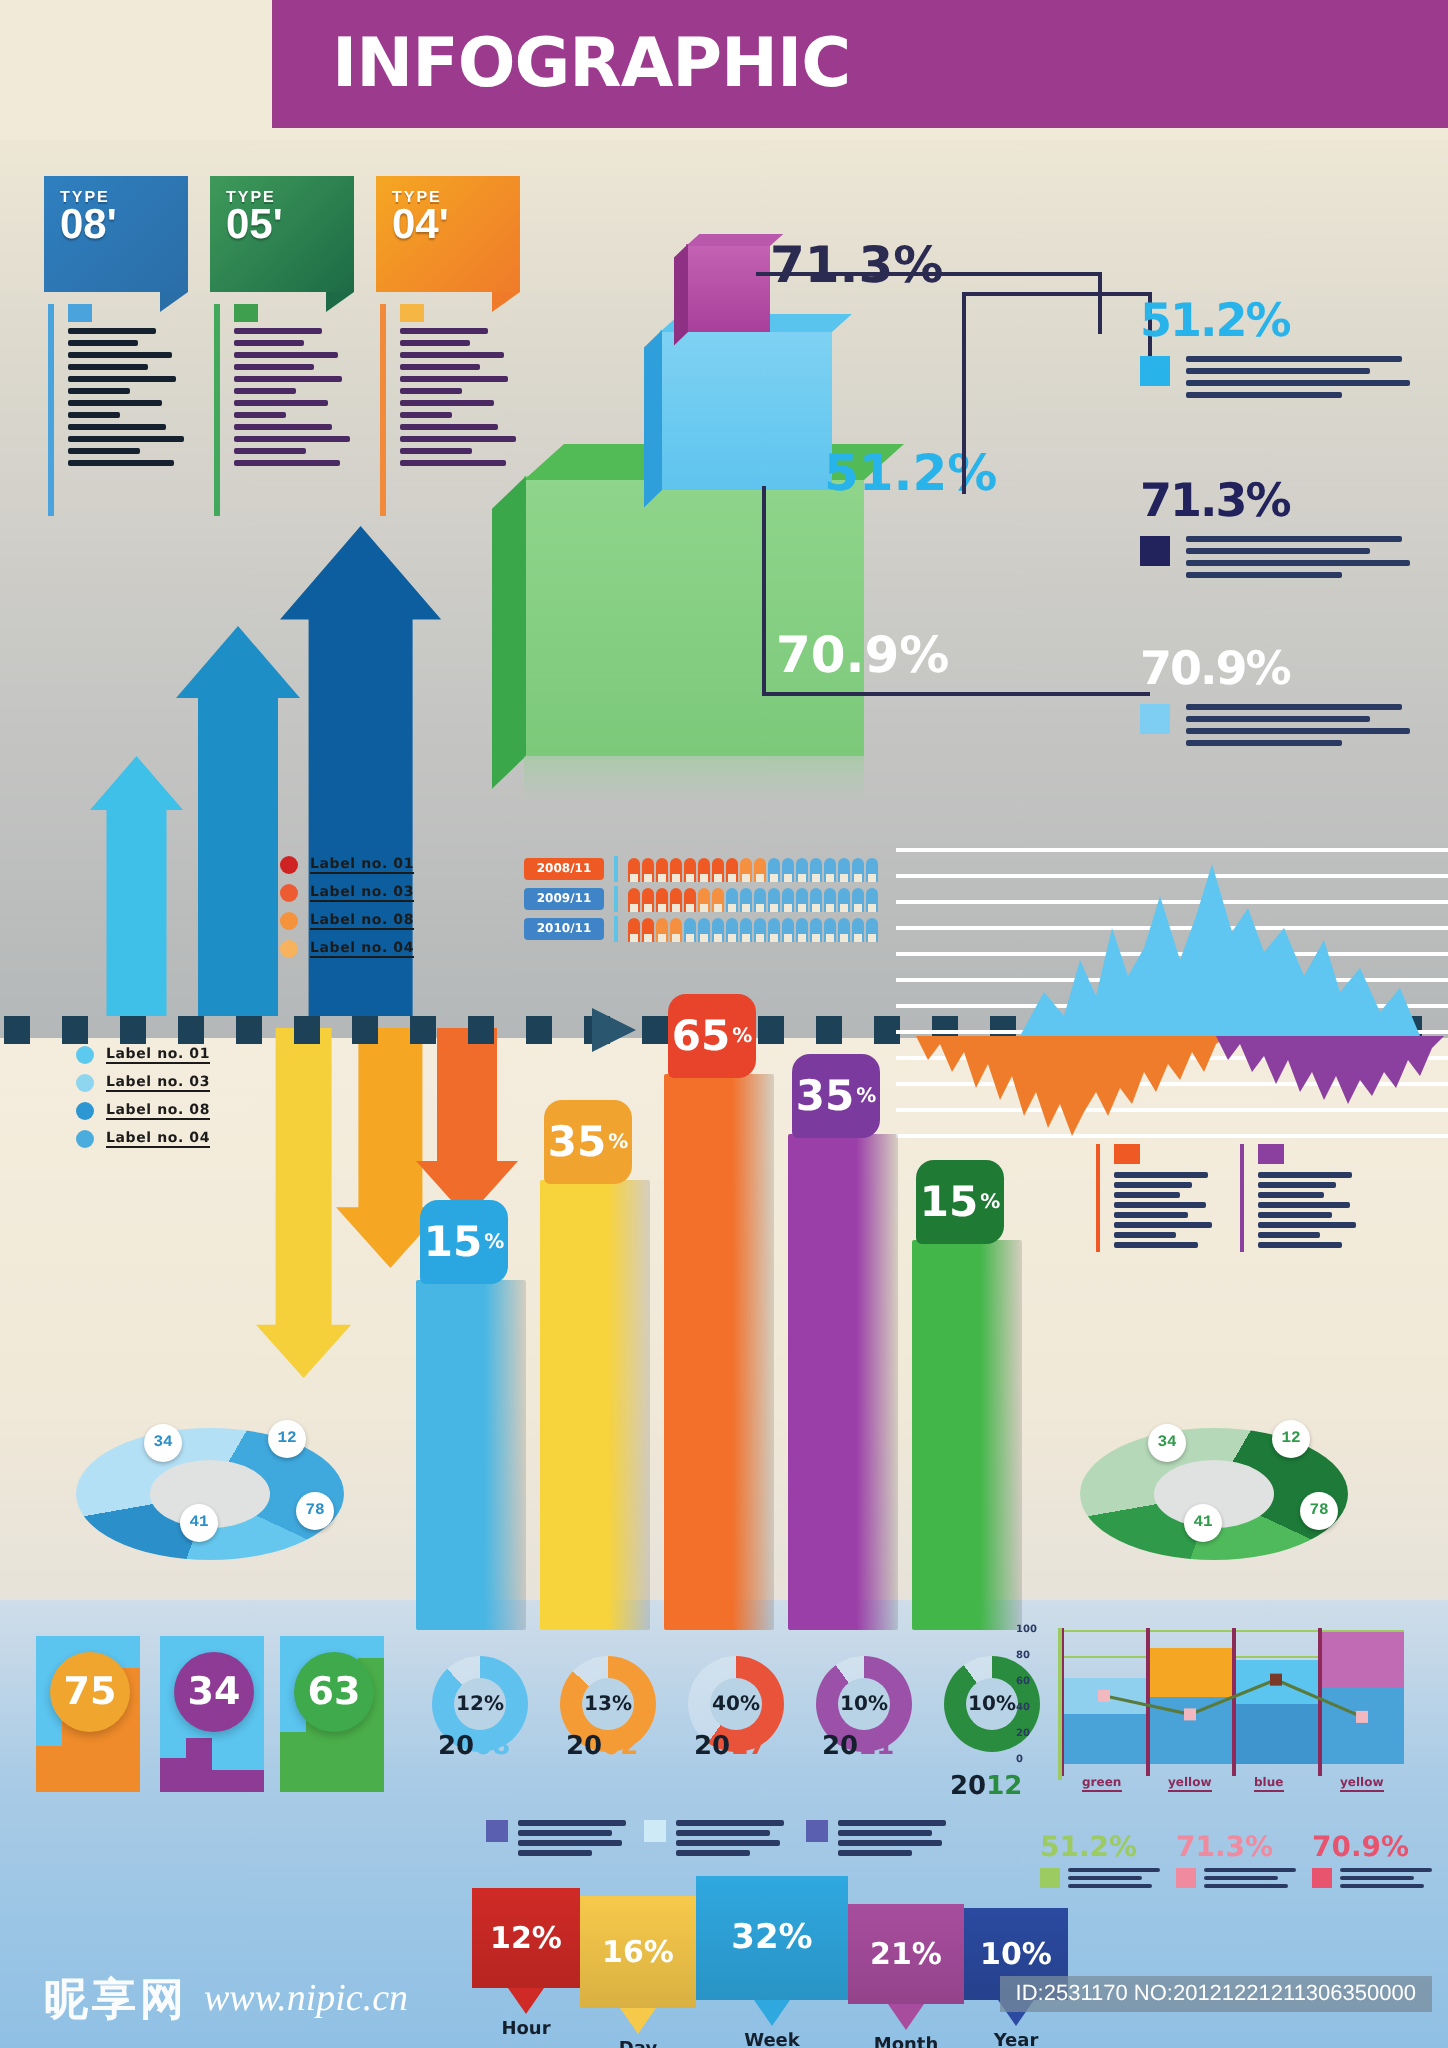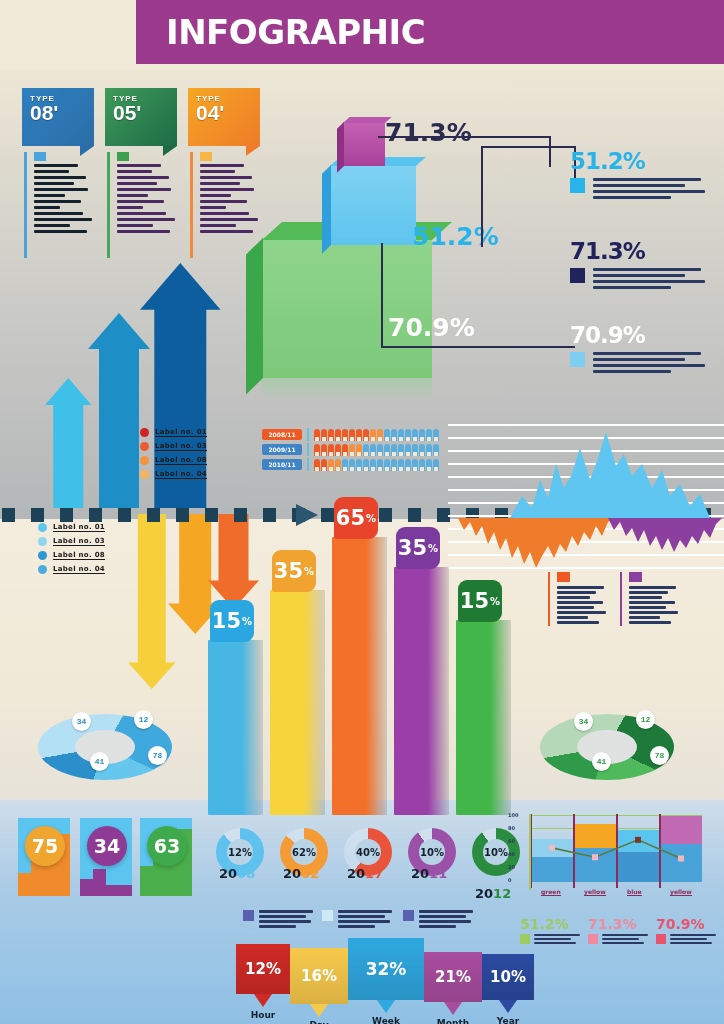--- a/index.html
+++ b/index.html
@@ -610,21 +610,21 @@
         </div>
       </div>
     </div>
 
   <div id="year-donuts">
       <div class="sdonut" style="left:216px;top:828px;background:conic-gradient(#5fc2ee 0deg 317deg, rgba(255,255,255,.25) 317deg 360deg);">
         <div class="hole">12%</div>
       </div>
       <div class="syear" style="left:219px;top:866px;"><span style="color:#14202e;">20</span><span style="color:#5fc2ee;">08</span></div>
       <div class="sdonut" style="left:280px;top:828px;background:conic-gradient(#f59b35 0deg 313deg, rgba(255,255,255,.25) 313deg 360deg);">
-        <div class="hole">62%</div>
+        <div class="hole">13%</div>
       </div>
       <div class="syear" style="left:283px;top:866px;"><span style="color:#14202e;">20</span><span style="color:#f59b35;">02</span></div>
       <div class="sdonut" style="left:344px;top:828px;background:conic-gradient(#e8533a 0deg 216deg, rgba(255,255,255,.25) 216deg 360deg);">
         <div class="hole">40%</div>
       </div>
       <div class="syear" style="left:347px;top:866px;"><span style="color:#14202e;">20</span><span style="color:#e8533a;">17</span></div>
       <div class="sdonut" style="left:408px;top:828px;background:conic-gradient(#9c51a8 0deg 324deg, rgba(255,255,255,.25) 324deg 360deg);">
         <div class="hole">10%</div>
       </div>
       <div class="syear" style="left:411px;top:866px;"><span style="color:#14202e;">20</span><span style="color:#9c51a8;">11</span></div>
@@ -754,14 +754,19 @@
           <div class="sq" style="background:#e8536d;"></div>
           <div class="tx" style="width:48px;">
             <div class="ln" style="width:96%;background:#2b3a63;"></div>
             <div class="ln" style="width:78%;background:#2b3a63;"></div>
             <div class="ln" style="width:88%;background:#2b3a63;"></div>
           </div>
         </div>
       </div>
     </div>
 
+  <div class="wm">
+    <span class="cn">昵享网</span>
+    <span class="url">www.nipic.cn</span>
+  </div>
+  <div class="idbox">ID:2531170 NO:20121221211306350000</div>
 
 </div>
 
 </body></html>

